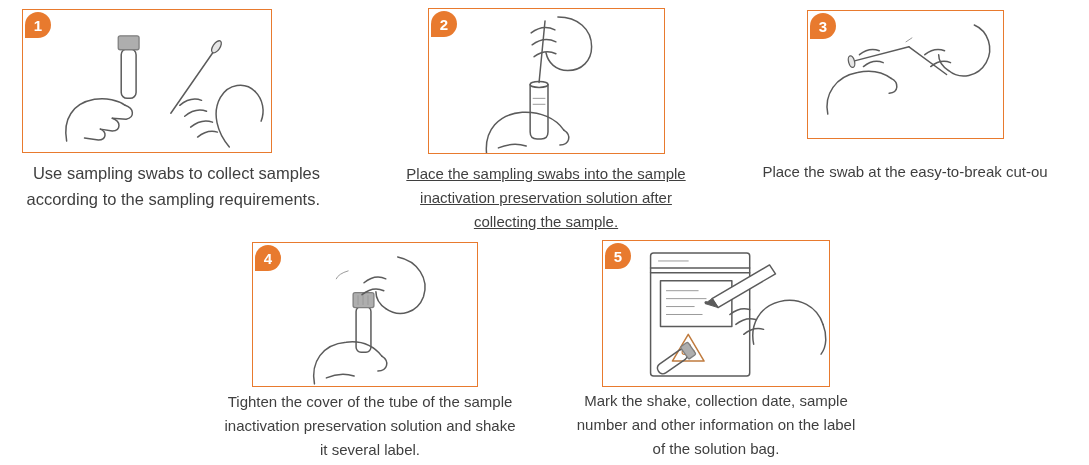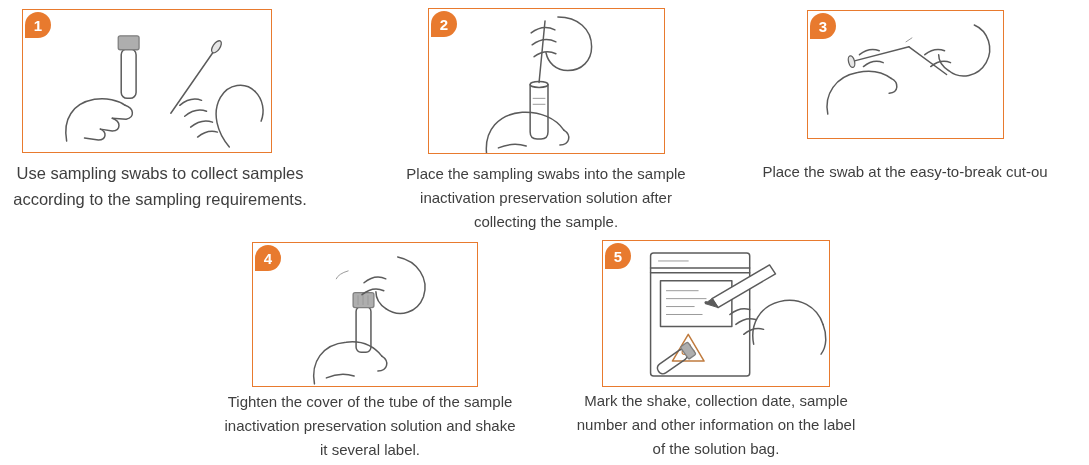--- a/index.html
+++ b/index.html
@@ -60,21 +60,21 @@
         <ellipse cx="195" cy="37" rx="3.5" ry="7" transform="rotate(35 195 37)" class="filllight"></ellipse>
         <path d="M208,138 C196,124 190,104 199,88 C207,74 224,72 234,82"></path>
         <path d="M158,96 q11,-9 22,-5"></path>
         <path d="M163,107 q11,-9 22,-5"></path>
         <path d="M169,118 q11,-9 22,-5"></path>
         <path d="M176,128 q10,-8 20,-5"></path>
         <path d="M234,82 C242,90 244,102 240,112"></path>
       </g>
     </svg>
   </div>
-  <div class="caption big" style="left:0px; top:160px; width:320px;">
+  <div class="caption big" style="left:0px; top:160px; width:320px;text-align:right;">
     <div class="cline">Use sampling swabs to collect samples</div>
     <div class="cline">according to the sampling requirements.</div>
   </div>
 
   <div class="frame" style="left:428px; top:8px; width:237px; height:146px;">
     <div class="badge">2</div>
     <svg class="sketch" viewBox="0 0 237 145">
       <g class="ink">
         <line x1="117" y1="12" x2="111" y2="74"></line>
         <path d="M130,8 C150,8 164,20 164,38 C164,52 154,62 140,62 C128,62 120,54 118,44"></path>
@@ -84,21 +84,21 @@
         <ellipse cx="111" cy="76" rx="9" ry="3"></ellipse>
         <path d="M102,76 L102,124 Q102,131 109,131 L113,131 Q120,131 120,124 L120,76"></path>
         <line x1="105" y1="90" x2="117" y2="90" class="thin"></line>
         <line x1="105" y1="96" x2="117" y2="96" class="thin"></line>
         <path d="M58,145 C56,122 70,106 94,104 C112,103 128,110 136,122"></path>
         <path d="M136,122 C144,127 142,137 132,137"></path>
         <path d="M70,140 q14,-6 28,-2"></path>
       </g>
     </svg>
   </div>
-  <div class="caption" style="left:401px; top:162px; width:290px;">
+  <div class="caption" style="left:401px; top:162px; width:290px;text-decoration:underline;">
     <div class="cline">Place the sampling swabs into the sample</div>
     <div class="cline">inactivation preservation solution after</div>
     <div class="cline">collecting the sample.</div>
   </div>
 
   <div class="frame" style="left:807px; top:10px; width:197px; height:129px;">
     <div class="badge">3</div>
     <svg class="sketch" viewBox="0 0 197 128">
       <g class="ink">
         <line x1="48" y1="50" x2="102" y2="36"></line>

